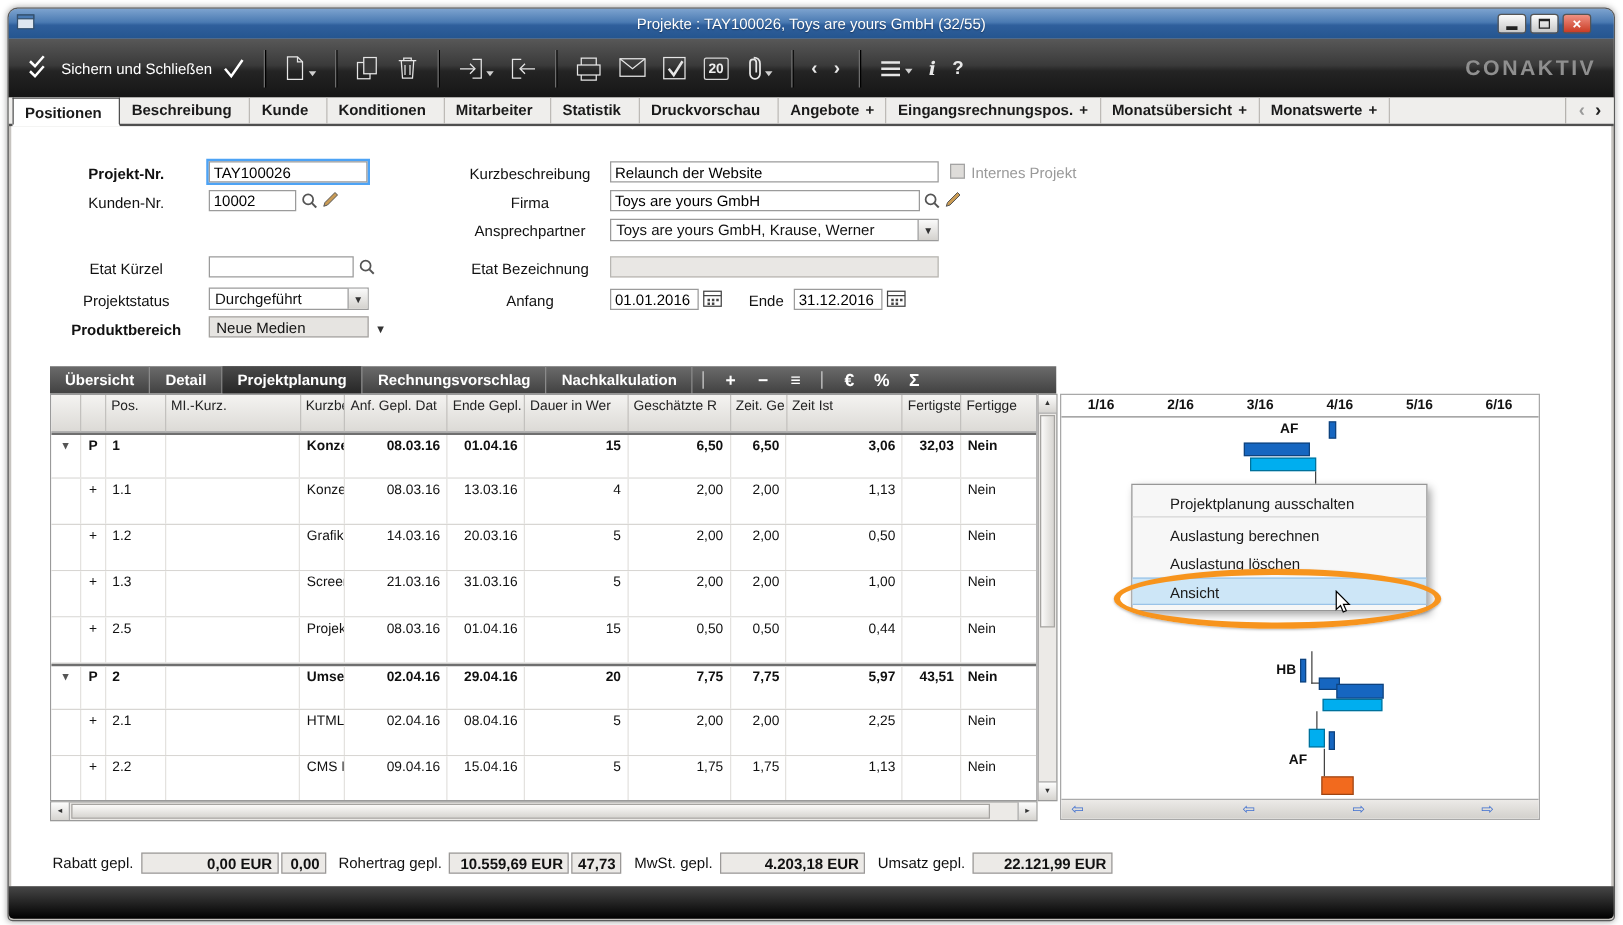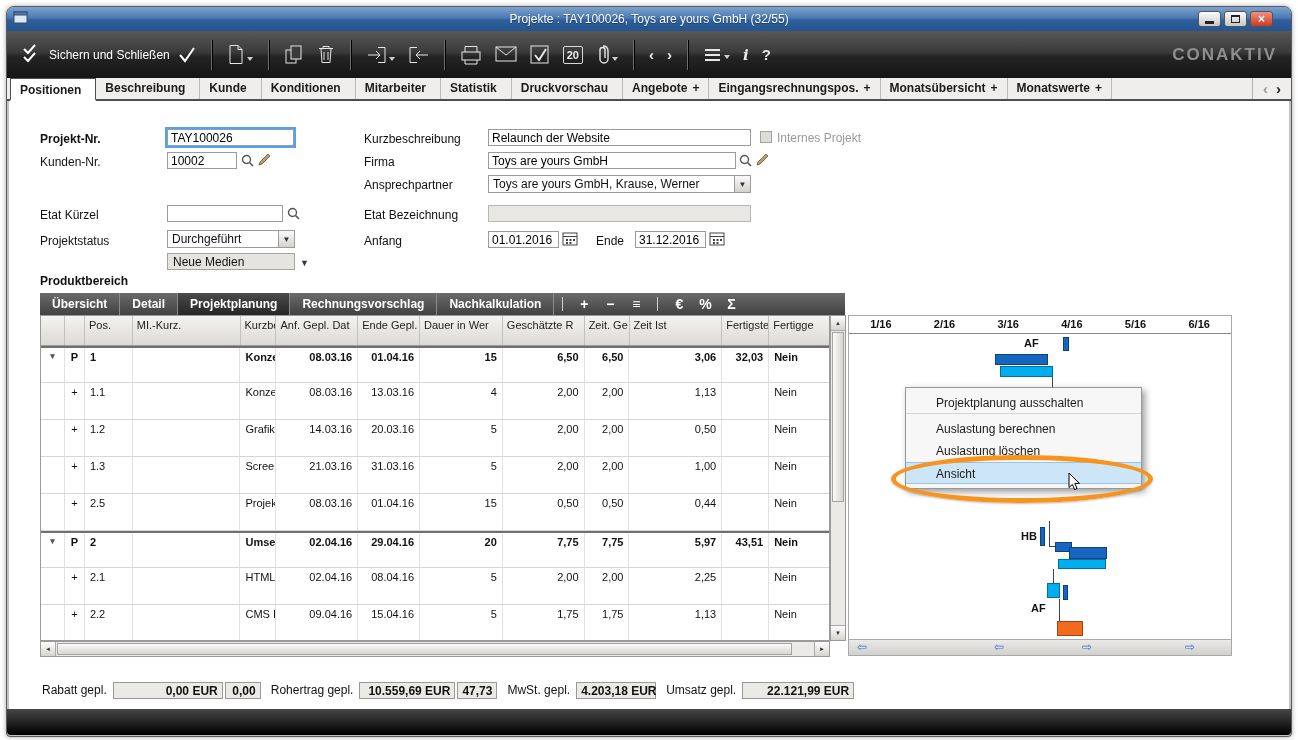--- a/index.html
+++ b/index.html
@@ -43,21 +43,21 @@
   .tab.active { height:23px; background:#fff; border:1px solid #4f4f4f; border-bottom:2px solid #fff; margin-bottom:-2px; padding-top:4px; z-index:2; }
   .tplus { font-weight:bold; }
   .tabnav { margin-left:auto; display:flex; align-items:center; gap:8px; padding:0 10px; border-left:1px solid #b5b2ae; height:100%; }
   .tn { font-size:15px; font-weight:bold; line-height:1; }
   .tn.prev { color:#9a9a9a; }
   .tn.next { color:#222; }
 
   .content { position:absolute; left:9px; top:101px; width:1280px; height:608px; background:#fff; }
 
   
-  .flabel { position:absolute; text-align:left; font-size:12px; height:15px; white-space:nowrap; }
+  .flabel { position:absolute; text-align:center; font-size:12px; height:15px; white-space:nowrap; }
   .flabel.b { font-weight:bold; }
   .finput { position:absolute; border:1px solid #9b9b9b; background:#fff; font-family:"Liberation Sans",sans-serif;
     font-size:12px; padding:0 3px; height:17px; }
   .finput.focus { box-shadow:0 0 0 2px #4da3f5; }
   .finput.disabled { background:#e9e7e4; border-color:#b8b6b2; }
   .fselect { position:absolute; border:1px solid #9b9b9b; background:#fff; height:18px; display:flex; align-items:center; }
   .fselect .val { flex:1; padding:0 4px; font-size:12px; white-space:nowrap; overflow:hidden; }
   .fselect .dbtn { width:16px; height:100%; border-left:1px solid #9b9b9b; background:linear-gradient(#fafafa,#d4d2ce);
     display:flex; align-items:center; justify-content:center; font-size:8px; color:#333; }
   .fpopup { position:absolute; border:1px solid #a5a3a0; background:#e6e4e1; height:17px; font-size:12px; padding:1px 5px; white-space:nowrap; }
@@ -125,21 +125,21 @@
   .ctx-item.selected { background:#cde6f7; border-top:1px solid #9ac3e8; border-bottom:1px solid #9ac3e8; }
   .annotation { position:absolute; left:891px; top:455px; width:262px; height:48px; border:5px solid #f7941d;
     border-radius:50%; z-index:30; box-shadow:0 1px 2px rgba(0,0,0,.25); }
   .cursor { position:absolute; left:1068px; top:472px; z-index:40; }
 
   
   .footer { position:absolute; left:42px; top:681px; height:18px; display:flex; align-items:center; font-size:12px; white-space:nowrap; }
   .flab { margin:0 6px 0 10px; }
   .flab.first { margin-left:0; }
   .fbox { height:17px; background:#eceae7; border:1px solid #9b9998; padding:1px 4px 0; text-align:right; font-weight:bold; color:#111; }
-  .bw110{width:110px}.bw36{width:36px;margin-left:2px}.bw96{width:96px}.bw40{width:40px;margin-left:2px}.bw97{width:80px}.bw112{width:112px}
+  .bw110{width:110px}.bw36{width:36px;margin-left:2px}.bw96{width:96px}.bw40{width:40px;margin-left:2px}.bw97{width:116px}.bw112{width:112px}
 
   .bottombar { position:absolute; left:7px; top:709px; width:1284px; height:26px;
     background:linear-gradient(#474747,#000); border-radius:0 0 4px 4px; }
 </style>
 </head>
 <body>
 
 <div class="screen">
   <div class="win-bg"></div>
 
@@ -382,21 +382,21 @@
         <path d="M4 8h2v2H4zM7.5 8h2v2h-2zM11 8h2v2h-2zM4 11h2v2H4zM7.5 11h2v2h-2z" fill="#444"></path>
       </svg></span>
   <div class="flabel" style="left:596px;top:234px;width:34px">Ende</div>
   <input class="finput" style="left: 635px; top: 231px; width: 71px;" readonly="" value="31.12.2016">
   <span class="ficon" style="left:709px;top:231px"><svg width="16" height="15">
         <rect x="1" y="2" width="14" height="12" stroke="#444" fill="#fff"></rect>
         <path d="M1 5.5h14" stroke="#444"></path>
         <path d="M4 8h2v2H4zM7.5 8h2v2h-2zM11 8h2v2h-2zM4 11h2v2H4zM7.5 11h2v2h-2z" fill="#444"></path>
       </svg></span>
 
-  <div class="flabel b" style="left:40px;top:274px;width:122px">Produktbereich</div>
+  <div class="flabel b" style="left:40px;top:257px;width:122px">Produktbereich</div>
   <div class="fpopup" style="left:167px;top:253px;width:128px">Neue Medien</div>
   <span class="pcaret" style="left:300px;top:258px">▼</span>
 
   <div class="subtabs">
     <div style="display:flex;height:100%">
 
         <div class="stab">Übersicht</div>
 
         <div class="stab">Detail</div>
 

